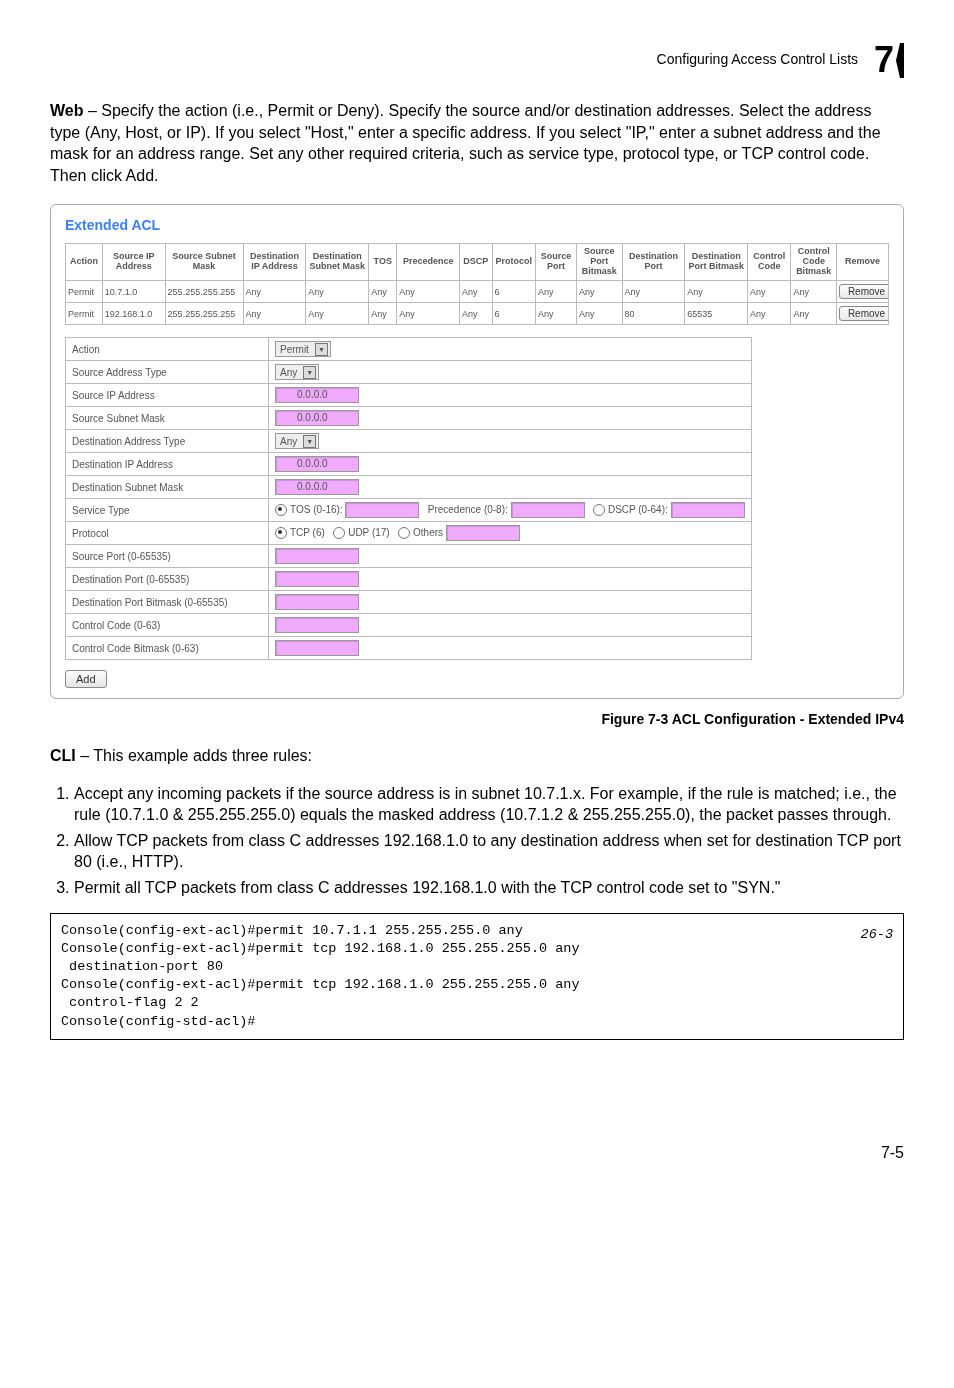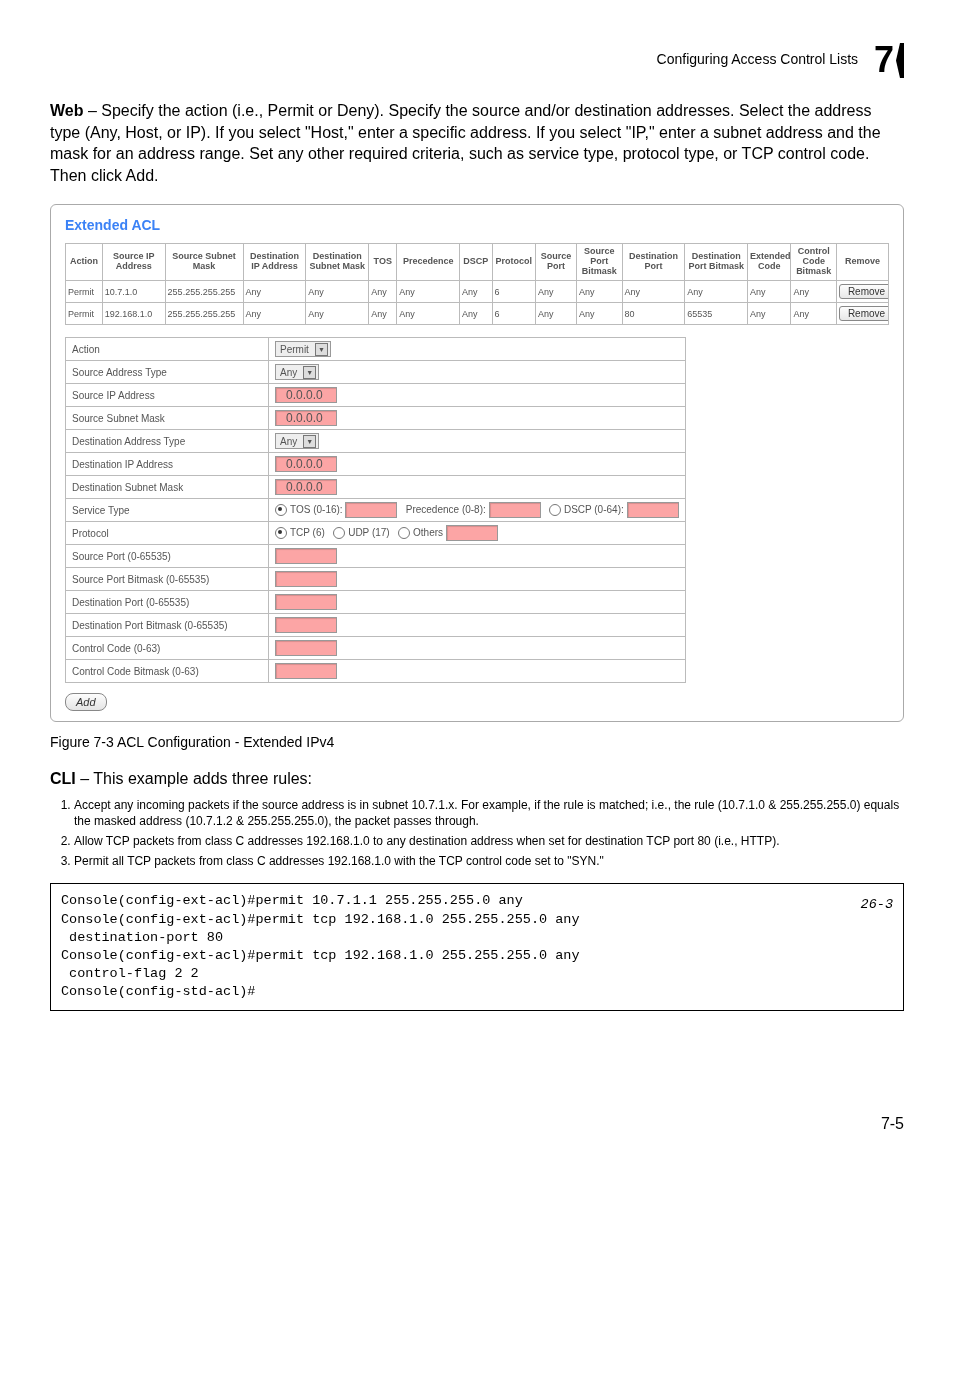--- a/index.html
+++ b/index.html
@@ -80,25 +80,25 @@
   }
   table.form td {
     border: 1px solid #bbb;
     padding: 2px 6px;
     height: 18px;
   }
   table.form td.lbl { width: 190px; }
   .input-box {
     display: inline-block;
     border: 1px solid #999;
-    background: #fca5a5;
+    background: #f0abfc;
     min-width: 40px;
     height: 14px;
-    padding: 0 10px;
-    font-size: 12px;
+    padding: 0 21px;
+    font-size: 10px;
     line-height: 14px;
     vertical-align: middle;
     box-shadow: inset 1px 1px 1px rgba(0,0,0,0.15);
   }
   .sel {
     display: inline-flex;
     align-items: center;
     border: 1px solid #999;
     background: #eee;
     height: 14px;
@@ -130,38 +130,37 @@
     position: absolute;
     left: 2px; top: 2px;
     width: 4px; height: 4px;
     background: #333;
     border-radius: 50%;
   }
   .add-btn {
     display: inline-block;
     border: 1px solid #888;
     background: linear-gradient(#fdfdfd,#e4e4e4);
-    border-radius: 8px;
+    border-radius: 3px;
     padding: 2px 10px;
     font-size: 11px;
     color: #333;
     margin-top: 10px;
-    font-style: italic;
   }
   .fig-caption {
-    text-align: left;
-    font-weight: normal;
+    text-align: right;
+    font-weight: bold;
     font-size: 14px;
     margin: 12px 0 18px 0;
   }
   ol.steps {
     padding-left: 24px;
-    font-size: 12px;
+    font-size: 16px;
     line-height: 1.35;
-    margin: 7px 0 14px 0;
+    margin: 16px 0 14px 0;
   }
   ol.steps li { margin-bottom: 4px; }
   .code-block {
     border: 1px solid #000;
     padding: 8px 10px;
     font-family: "Courier New", monospace;
     font-size: 13.5px;
     line-height: 1.35;
     white-space: pre;
     position: relative;
@@ -225,21 +224,21 @@
       <th>Destination IP Address</th>
       <th>Destination Subnet Mask</th>
       <th>TOS</th>
       <th>Precedence</th>
       <th>DSCP</th>
       <th>Protocol</th>
       <th>Source Port</th>
       <th>Source Port Bitmask</th>
       <th>Destination Port</th>
       <th>Destination Port Bitmask</th>
-      <th>Extended Code</th>
+      <th>Control Code</th>
       <th>Control Code Bitmask</th>
       <th>Remove</th>
     </tr>
       </thead>
     <tbody>
       <tr>
         <td>Permit</td>
         <td>10.7.1.0</td>
         <td>255.255.255.255</td>
         <td>Any</td>
@@ -330,24 +329,20 @@
           <span class="radio checked"></span><span>TCP (6)</span>
           &nbsp;&nbsp;<span class="radio"></span><span>UDP (17)</span>
           &nbsp;&nbsp;<span class="radio"></span><span>Others</span> <span class="input-box" style="min-width:30px"></span>
         </td>
         </tr>
     <tr>
           <td class="lbl">Source Port (0-65535)</td>
         <td><span class="input-box"></span></td>
         </tr>
     <tr>
-          <td class="lbl">Source Port Bitmask (0-65535)</td>
-        <td><span class="input-box"></span></td>
-        </tr>
-    <tr>
           <td class="lbl">Destination Port (0-65535)</td>
         <td><span class="input-box"></span></td>
         </tr>
     <tr>
           <td class="lbl">Destination Port Bitmask (0-65535)</td>
         <td><span class="input-box"></span></td>
         </tr>
     <tr>
           <td class="lbl">Control Code (0-63)</td>
         <td><span class="input-box"></span></td>

